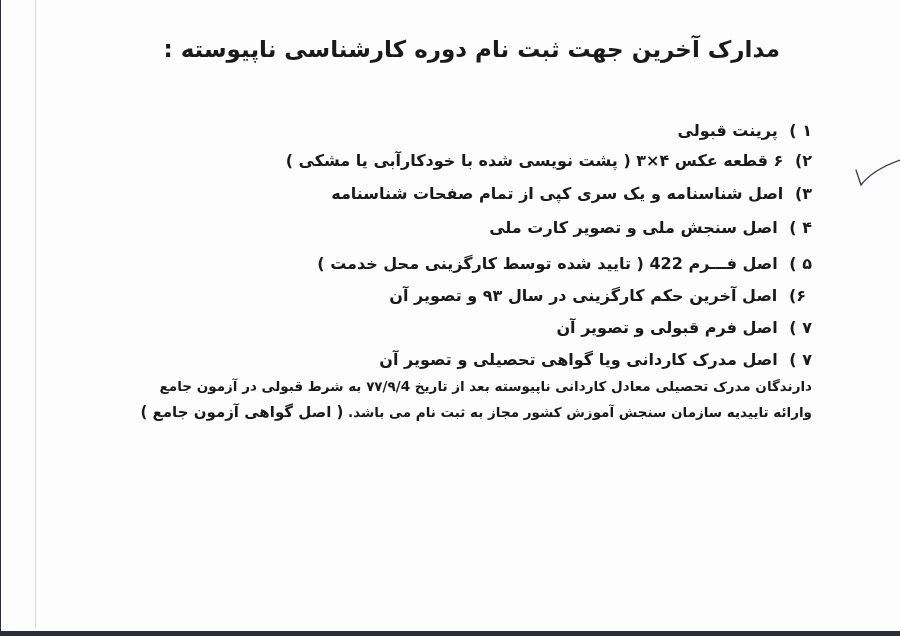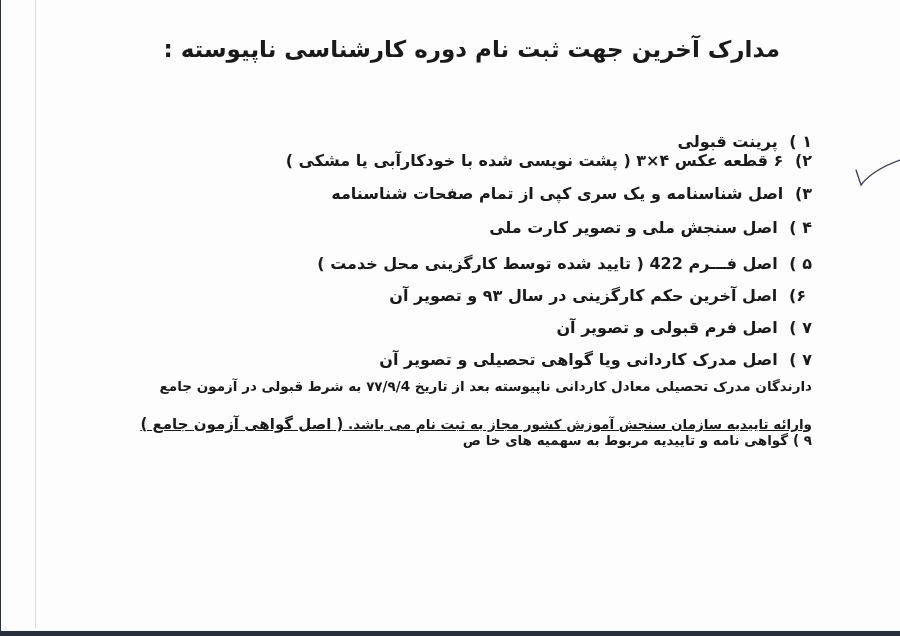--- a/index.html
+++ b/index.html
@@ -83,21 +83,21 @@
 <body>
 
 <div class="page">
   <div class="scan-left-edge"></div>
   <div class="scan-fold-line"></div>
   <div class="scan-bottom-edge"></div>
 
   <div class="title">مدارک آخرین جهت ثبت نام دوره کارشناسی ناپیوسته  :</div>
 
   <div class="items">
-    <div class="item" style="top:15px;">
+    <div class="item" style="top:4px;">
       <span class="item-num">۱ )</span>
       <span>پرینت قبولی</span>
     </div>
     <div class="item" style="top:34px;margin-left:24px;">
       <span class="item-num">۲)</span>
       <span>۶   قطعه عکس  ۴×۳ ( پشت نویسی شده   با خودکارآبی یا مشکی )</span>
     </div>
     <div class="item" style="top:67px;">
       <span class="item-num">۳)</span>
       <span>اصل شناسنامه و  یک سری کپی   از تمام صفحات شناسنامه</span>
@@ -118,25 +118,21 @@
       <span class="item-num">۷ )</span>
       <span>اصل فرم قبولی و تصویر آن</span>
     </div>
     <div class="item" style="top:233px;text-align:center;">
       <span class="item-num">۷ )</span>
       <span>اصل مدرک کاردانی  ویا گواهی تحصیلی  و تصویر آن</span>
     </div>
   </div>
 
   <div class="note" style="top:374px;">دارندگان مدرک تحصیلی معادل کاردانی ناپیوسته بعد از تاریخ ۷۷/۹/4   به شرط قبولی در آزمون جامع</div>
-  <div class="note" style="top:412px;text-decoration:underline;">
+  <div class="note" style="top:400px;">
     <span>وارائه  تاییدیه سازمان سنجش  آموزش کشور مجاز به ثبت نام می باشد.</span>
     <span class="emph"> ( اصل گواهی آزمون جامع )</span>
-  </div>
-  <div class="note" style="top:428px;">
-    <span>۹ )</span>
-    <span>گواهی نامه و تاییدیه مربوط به سهمیه های خا ص</span>
   </div>
 
   <svg class="checkmark" viewBox="0 0 50 40">
     <path d="M4 12 L9 27 Q20 12 48 2" fill="none" stroke="#3a3d55" stroke-width="1.3" stroke-linecap="round"></path>
   </svg>
 </div>
 
 </body></html>

